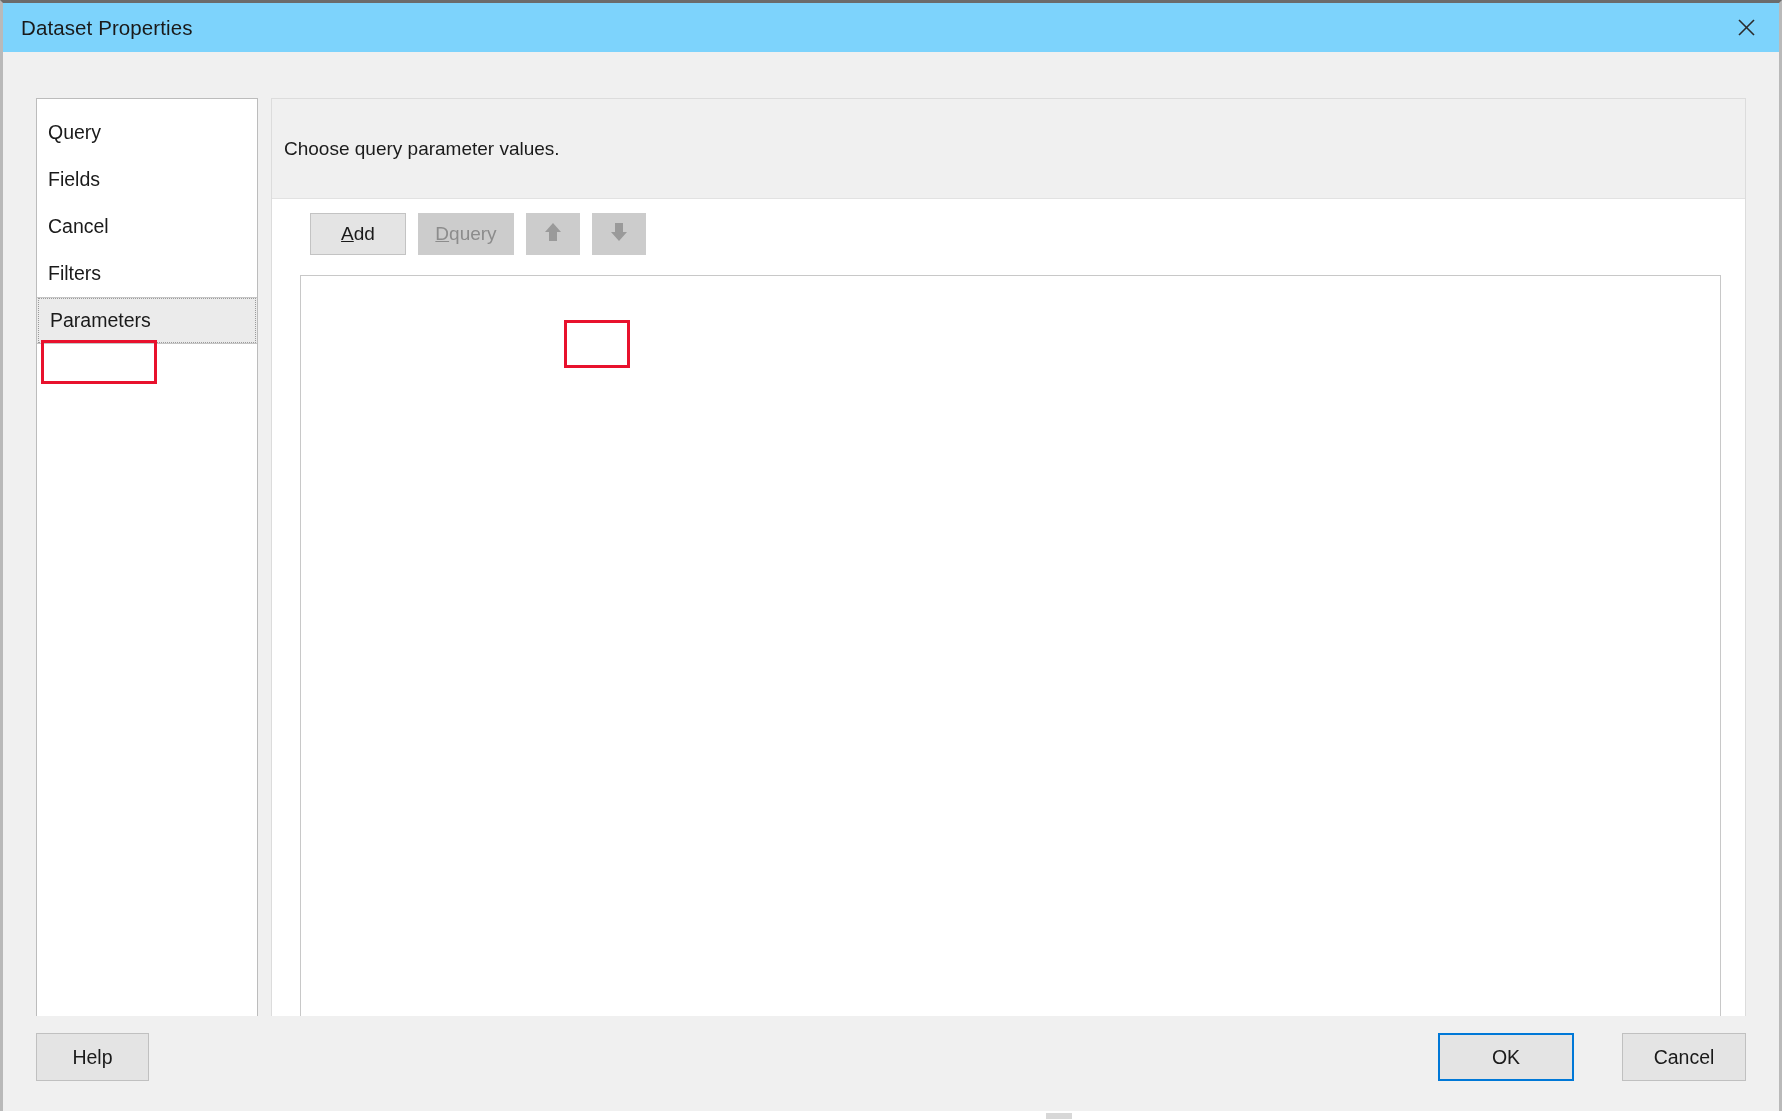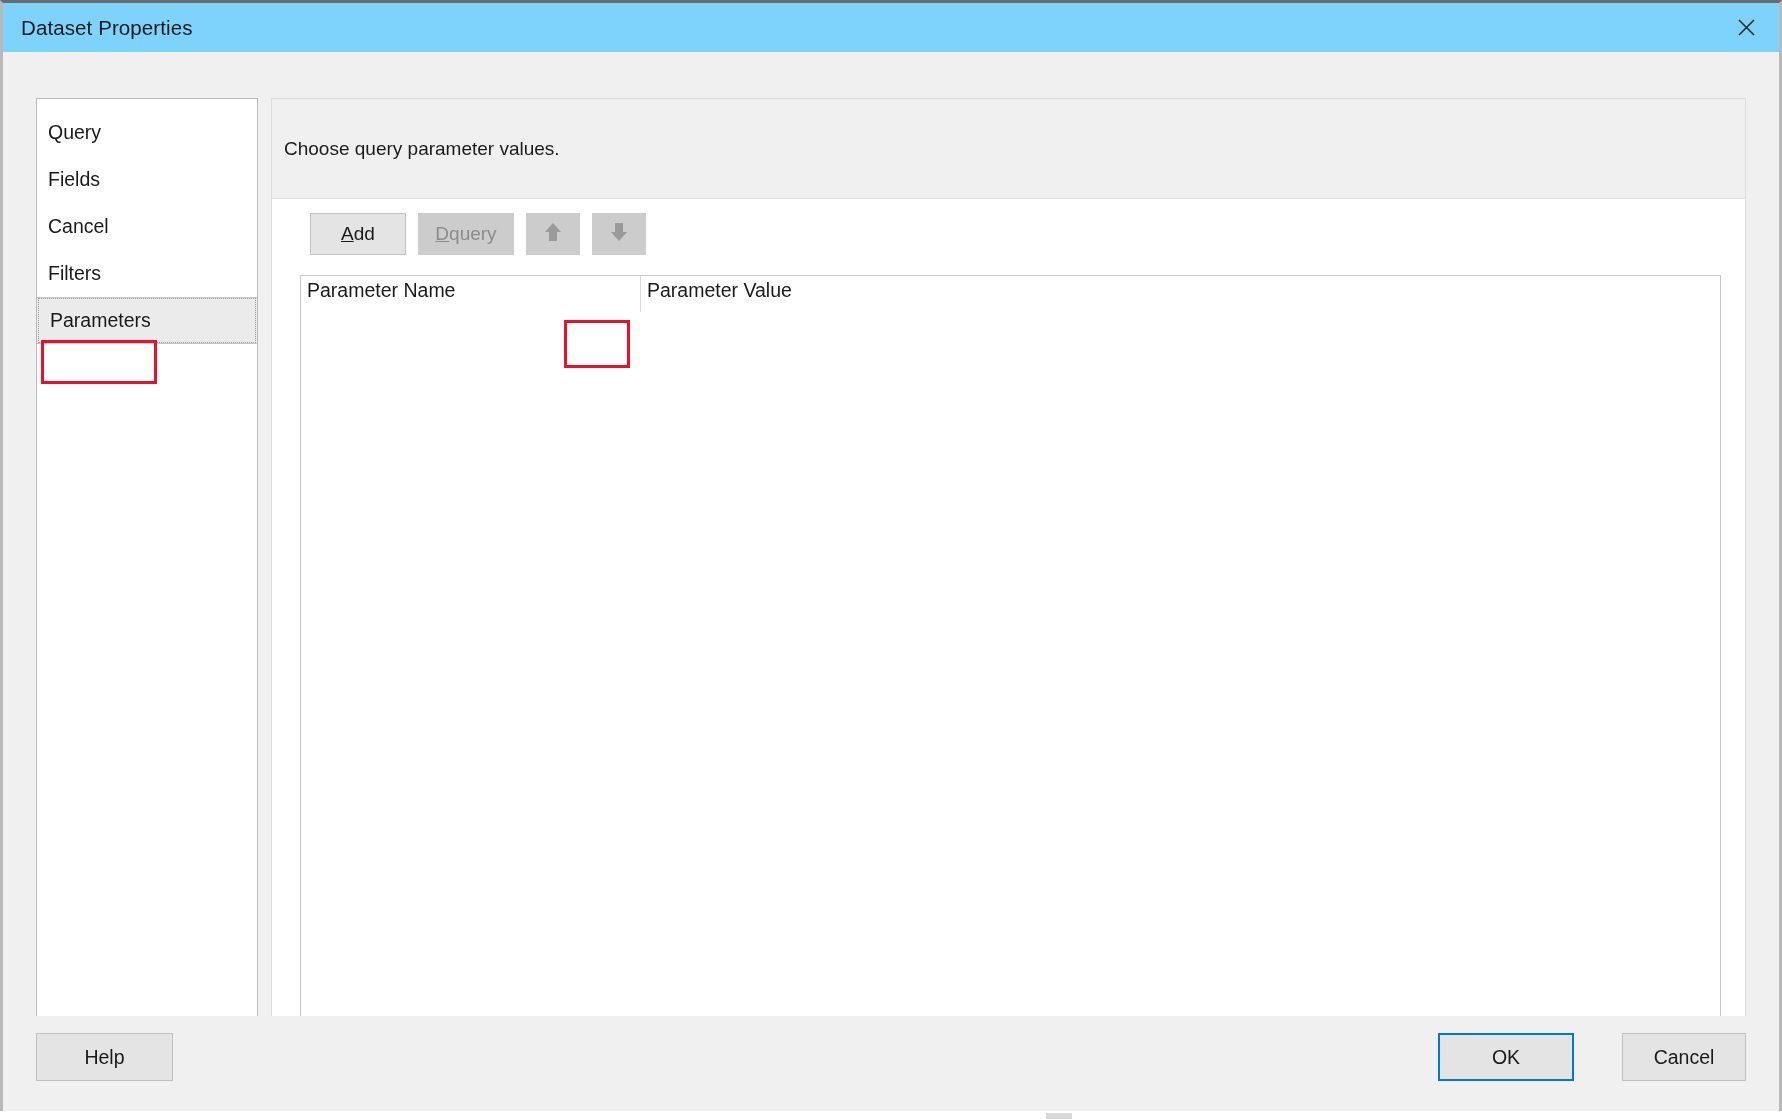--- a/index.html
+++ b/index.html
@@ -223,21 +223,21 @@
     background: #e4e4e4;
     border: 1px solid #c0c0c0;
     display: flex;
     align-items: center;
     justify-content: center;
     font-size: 19.5px;
     color: #1a1a1a;
     box-sizing: border-box;
     cursor: default;
   }
-  #help-btn  { left: 33px;  top: 17px; width: 137px; }
+  #help-btn  { left: 33px;  top: 17px; width: 113px; }
   #ok-btn    { right: 205px; top: 17px; width: 136px; border: 2px solid #0078d7; }
   #cancel-btn{ right: 33px;  top: 17px; width: 124px; }
 
   .bottom-shadow {
     position: absolute;
     left: 0; bottom: 0;
     width: 1782px;
     height: 8px;
     background: #ffffff;
   }
@@ -319,24 +319,20 @@
               <polygon points="11,21 19,12 15,12 15,3 7,3 7,12 3,12" fill="#9a9a9a"></polygon>
             </svg>
           </span>
         </div>
 
       </div>
 
       <div class="annot" id="annot-add"></div>
 
       <div class="grid-wrap">
-        <div class="grid-header">
-          <div class="grid-col c1">Parameter Name</div>
-          <div class="grid-col c2">Parameter Value</div>
-        </div>
         <div class="grid-rows"></div>
       </div>
 
     </div>
   </div>
 
   <div class="footer">
     <div class="btn" id="help-btn">Help</div>
     <div class="btn" id="ok-btn">OK</div>
     <div class="btn" id="cancel-btn">Cancel</div>

